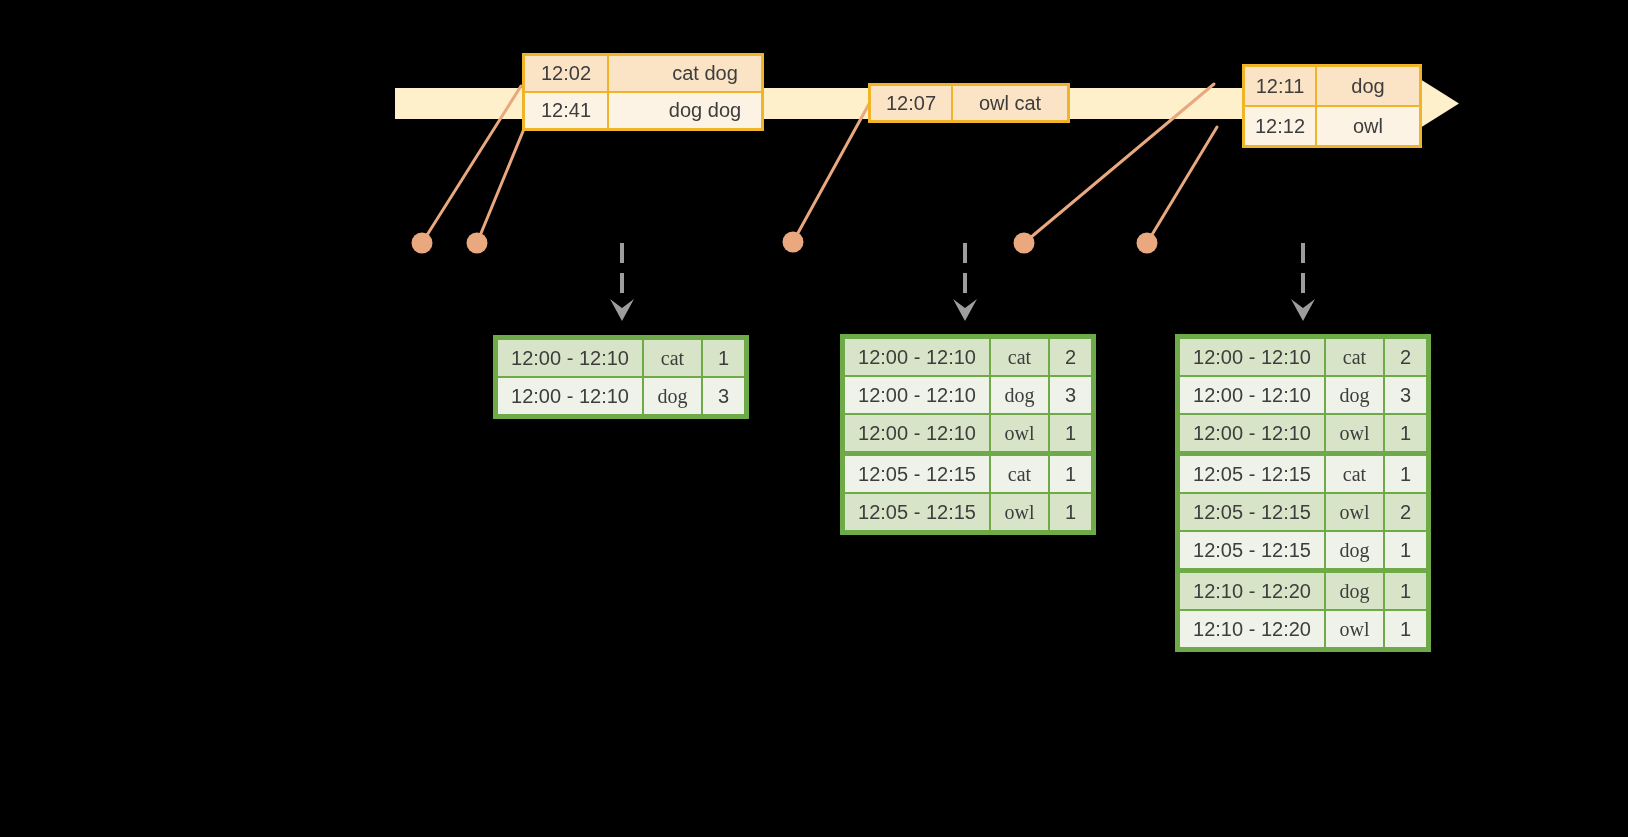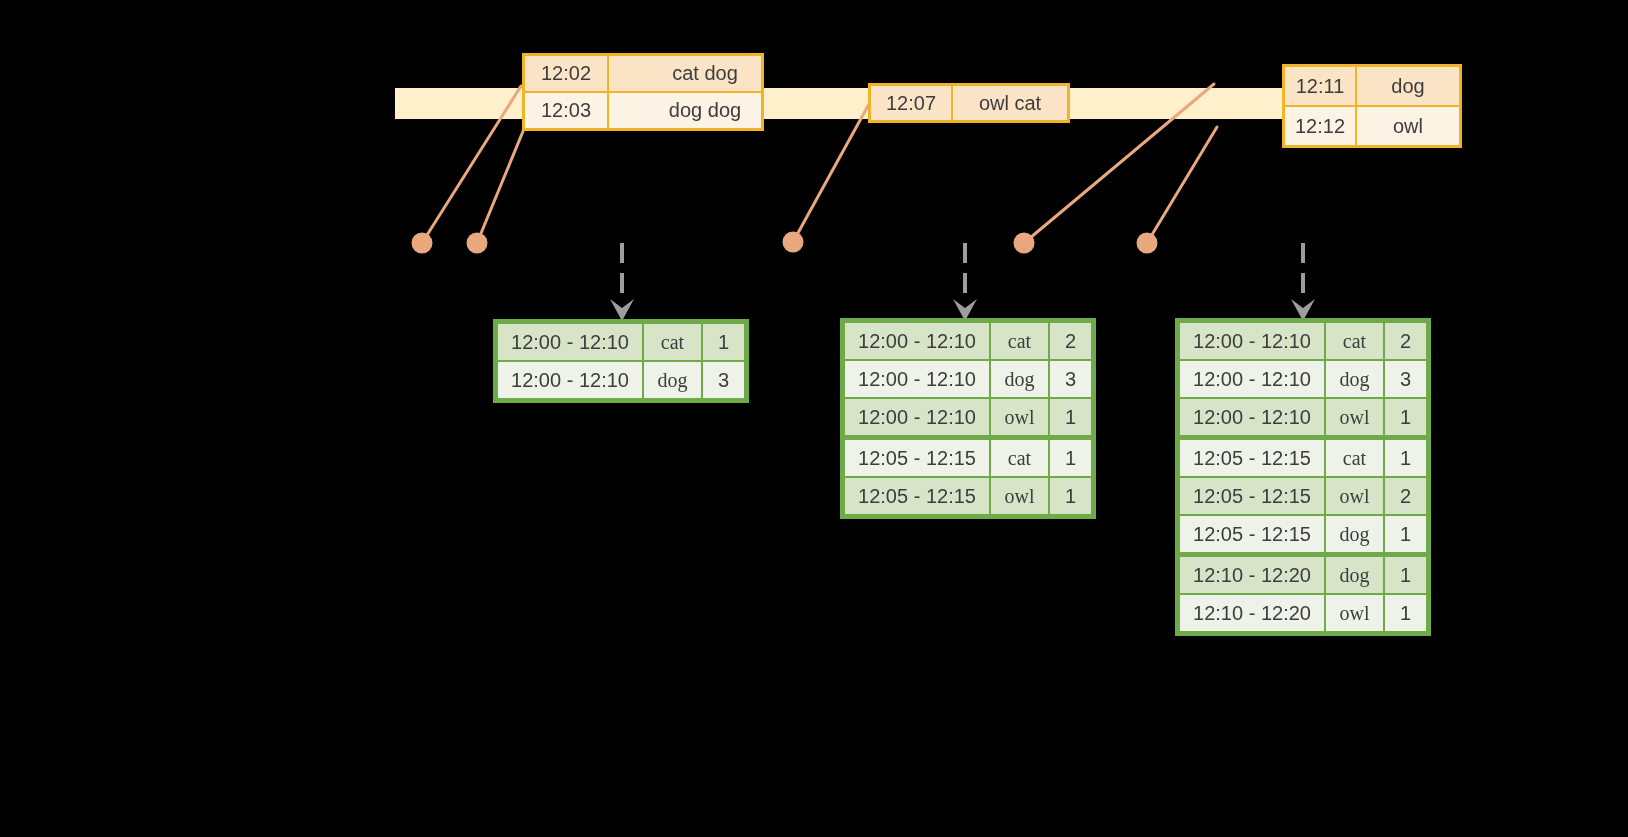--- a/index.html
+++ b/index.html
@@ -16,26 +16,26 @@
   .event-table { border:3px solid #f0b429; }
   .event-table td { border:2px solid #f0b429; }
   .event-table tr.dark td  { background:#fbe3c6; }
   .event-table tr.light td { background:#fdf3e5; }
   #event-1 { left:522px; top:53px;border-radius:13px; }
   #event-1 td { height:35px; }
   #event-1 .time { width:82px; } #event-1 .words { width:112px;padding-left:40px; }
   #event-2 { left:868px; top:83px; }
   #event-2 td { height:34px; }
   #event-2 .time { width:80px; } #event-2 .words { width:114px; }
-  #event-3 { left:1282px; top:64px; }
+  #event-3 { left:1242px; top:64px; }
   #event-3 td { height:38px; }
   #event-3 .time { width:70px; } #event-3 .words { width:102px; }
 
   
-  .result-table { border:5px solid #6faa48; }
+  .result-table { border:5px solid #6faa48;margin-top:16px; }
   .result-table td { border:2px solid #6faa48; height:36px; }
   .result-table .window { width:144px; }
   .result-table .word   { width:57px;font-family:Liberation Serif, serif; }
   .result-table .count  { width:41px; }
   .result-table tr.dark td  { background:#d8e4c8; }
   .result-table tr.light td { background:#eef2e8; }
   .result-table tr.group-sep td { border-top-width:5px; }
   #result-1 { left:493px;  top:319px; }
   #result-2 { left:840px;  top:318px; }
   #result-3 { left:1175px; top:318px; }
@@ -78,21 +78,21 @@
     </g>
   </svg>
 
   <table id="event-1" class="event-table">
     <tbody>
         <tr class="dark">
       <td class="time">12:02</td>
       <td class="words">cat dog</td>
     </tr>
     <tr class="light">
-      <td class="time">12:03</td>
+      <td class="time">12:41</td>
       <td class="words">dog dog</td>
     </tr>
   </tbody>
     </table>
 
   <table id="event-2" class="event-table">
     <tbody>
         <tr class="dark">
       <td class="time">12:07</td>
       <td class="words">owl cat</td>

